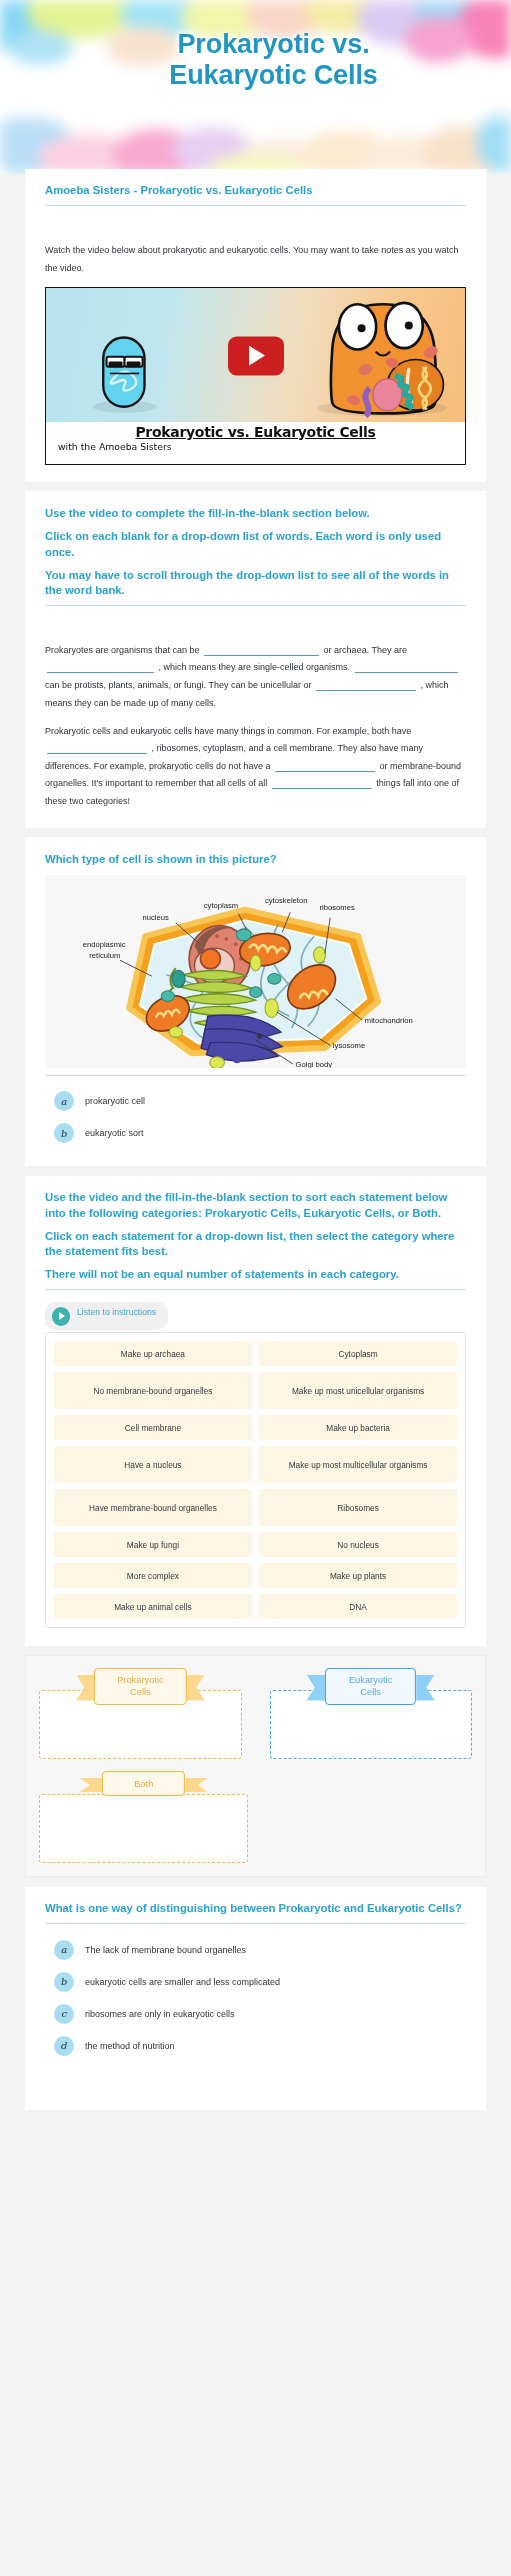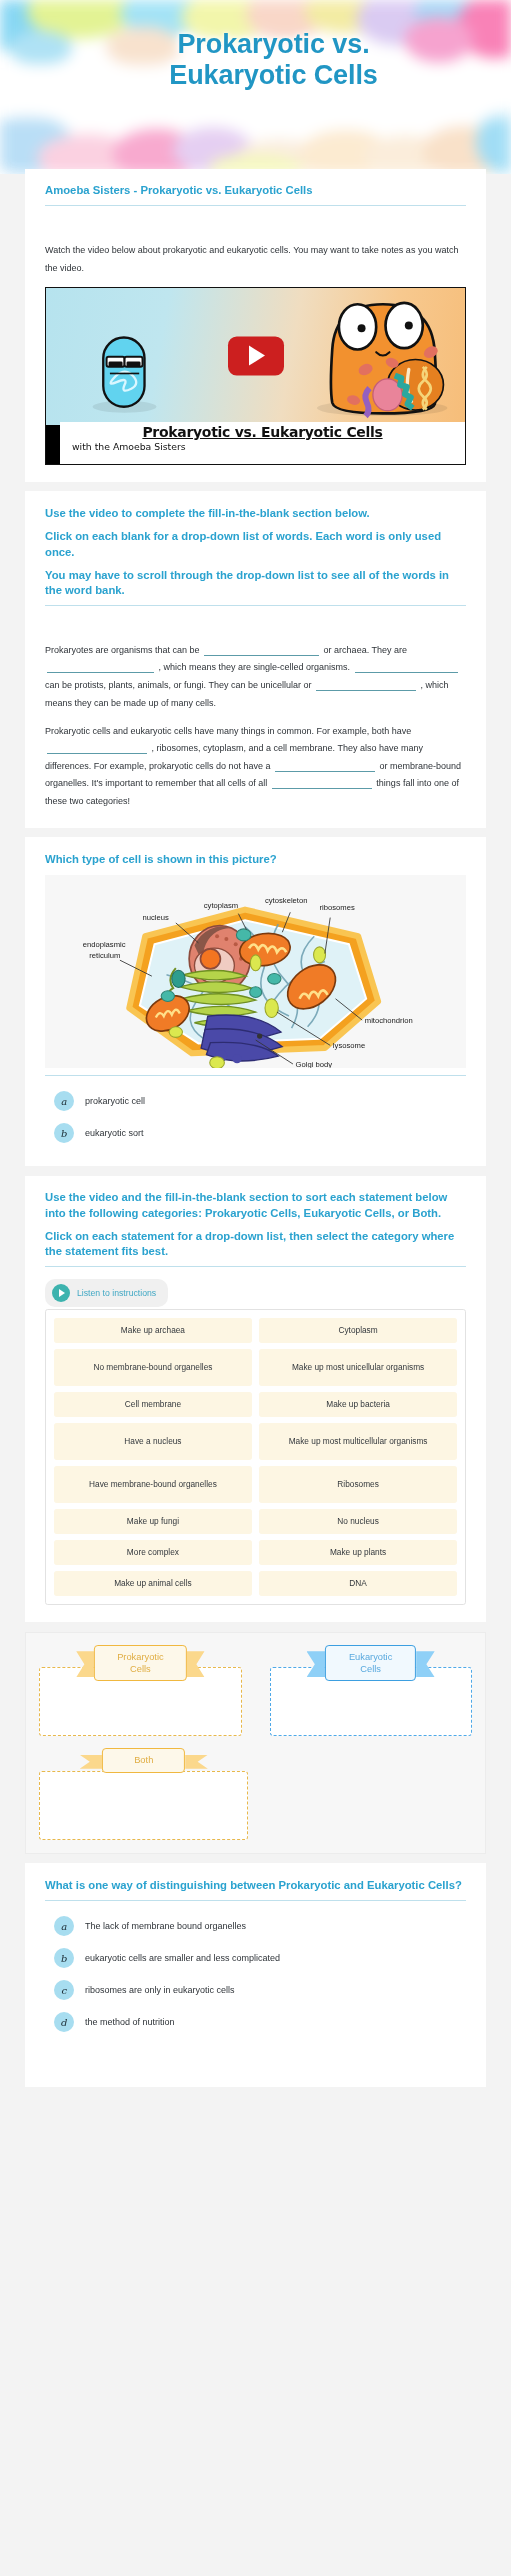--- a/index.html
+++ b/index.html
@@ -72,21 +72,21 @@
     height: 178px;
     background: #000;
     border: 1.3px solid #111;
     overflow: hidden;
   }
   .video-top {
     position: absolute; left: 0; right: 0; top: 0; height: 137px;
     background: linear-gradient(100deg, #b6e3ee 0%, #bfe6ef 28%, #f0ddc0 58%, #f7c98f 80%, #f6bd79 100%);
   }
   .video-bottom {
-    position: absolute; left: 14px; right: 0; bottom: 0; height: 42px;
+    position: absolute; left: 0; right: 0; bottom: 0; height: 42px;
     background: #fff;
     overflow: hidden;
   }
   .vb-title {
     font-family: "DejaVu Sans", sans-serif;
     font-size: 14px; font-weight: bold; color: #111;
     text-align: center; margin-top: 2px;
     text-decoration: underline; letter-spacing: -0.3px;
   }
   .vb-sub {
@@ -141,21 +141,21 @@
     width: 20px; height: 20px; border-radius: 50%;
     background: #a7ddf0; color: #1b2b33;
     display: flex; align-items: center; justify-content: center;
     font-family: "DejaVu Serif", serif;
     font-style: italic; font-size: 10px; flex: 0 0 auto;
   }
   .opt-text { font-size: 9px; color: #2e3338; }
 
   
   .listen {
-    display: inline-flex; align-items: center; gap: 6.7px;
+    display: inline-flex; align-items: flex-start; gap: 6.7px;
     background: #f0f0f0; border-radius: 10px;
     padding: 4.7px 12px 4.7px 6.7px; margin-top: 2.7px;
   }
   .listen-icon {
     width: 18.6px; height: 18.6px; border-radius: 50%;
     background: #3db3ae; display: flex; align-items: center; justify-content: center;
     flex: 0 0 auto;
   }
   .listen-tri {
     width: 0; height: 0; border-left: 6.7px solid #fff;
@@ -467,20 +467,21 @@
     </div>
     <div class="opt-row">
       <div class="opt-badge">b</div>
       <div class="opt-text">eukaryotic sort</div>
     </div>
   </div>
 
   <div class="card">
     <h2 class="sec-title">Use the video and the fill-in-the-blank section to sort each statement below into the following categories: Prokaryotic Cells, Eukaryotic Cells, or Both.</h2>
     <h2 class="sec-title" style="margin-top:8px">Click on each statement for a drop-down list, then select the category where the statement fits best.</h2>
+    <h2 class="sec-title" style="margin-top:8px">There will not be an equal number of statements in each category.</h2>
     <hr class="rule">
 
     <div class="listen">
       <div class="listen-icon">
         <div class="listen-tri"></div>
       </div>
       <div class="listen-label">Listen to instructions</div>
     </div>
 
     <div class="tiles-frame">

